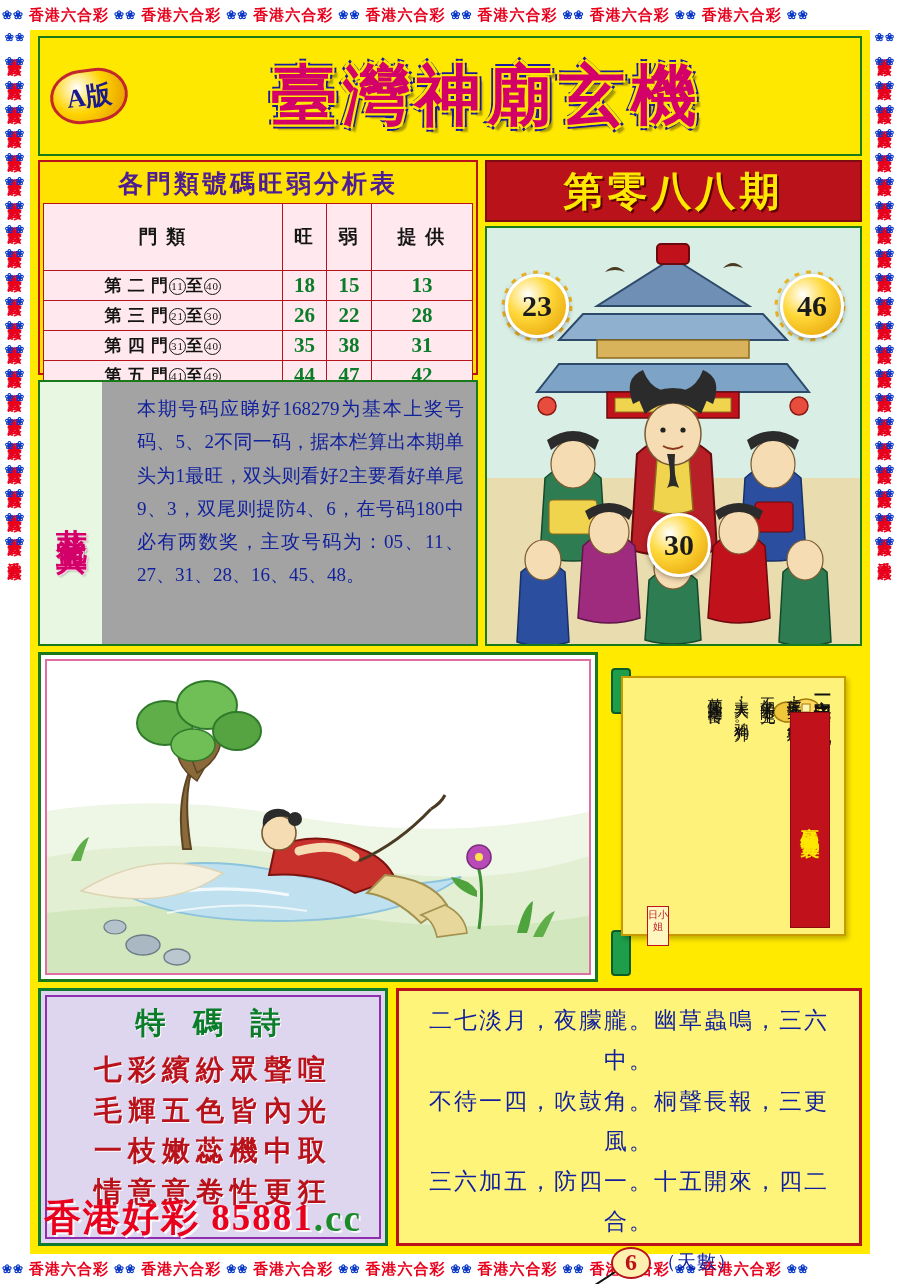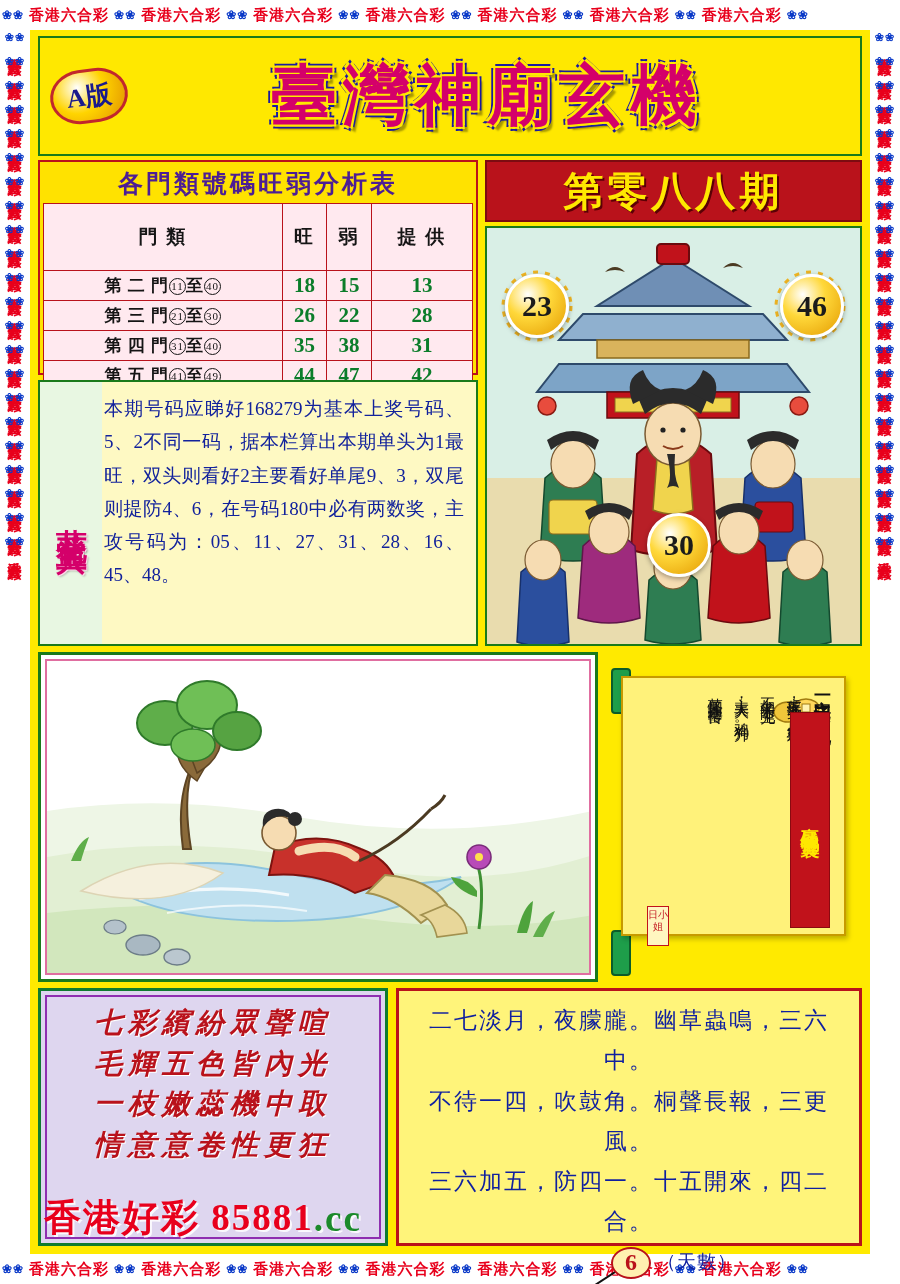--- a/index.html
+++ b/index.html
@@ -117,21 +117,21 @@
     font-family: "Liberation Serif", serif; font-weight: bold; font-size: 30px; color: #1b1b1b;
     box-shadow: 0 2px 5px rgba(0,0,0,.35);
   }
   .ball.b1 { left: 18px; top: 46px; }
   .ball.b2 { right: 16px; top: 46px; margin-left: 42px; }
   .ball.b3 { left: 160px; top: 285px; }
 
   
   .sunflower-box {
     position: absolute; left: 8px; top: 350px; width: 440px; height: 266px;
-    background: #fef9c3; border: 2px solid #1a7a1a; display: flex;
+    background: #a3a3a3; border: 2px solid #1a7a1a; display: flex; gap: 33px;
   }
   .sf-label {
     width: 62px; flex: none; display: flex; align-items: center; justify-content: center;
     background: #e8f7e2;
   }
   .sf-label .v {
     writing-mode: vertical-rl; text-orientation: upright;
     font-family: "Liberation Serif", serif; font-weight: bold; font-size: 31px;
     color: #d4006a; letter-spacing: 5px;
     text-shadow: 1px 1px 0 #ffd6e8, 2px 2px 2px rgba(0,0,0,.2);
@@ -202,21 +202,20 @@
   .tema-box .inner2 { width: 100%; height: 100%; border: 2px solid #8e2fb0; padding: 6px 4px; }
   .tema-title {
     text-align: center; font-family: "Liberation Serif", serif; font-weight: bold;
     font-size: 30px; color: #0b7d2a; letter-spacing: 10px; margin-bottom: 6px;
     text-shadow: 1px 1px 0 #fff;
   }
   .tema-line {
     text-align: center; font-family: "Liberation Serif", serif; font-weight: bold;
     font-size: 28px; letter-spacing: 6px; color: #b9121b; line-height: 1.45;
     text-shadow: 1px 1px 0 #fff;
-    font-style: italic;
   }
 
   
   .verse-box {
     position: absolute; left: 366px; top: 958px; width: 466px; height: 258px;
     background: #fff47a; border: 3px solid #b9121b; padding: 10px 14px;
   }
   .verse-line {
     font-family: "Liberation Serif", serif; font-size: 23px; color: #0f1fa0;
     letter-spacing: 2px; line-height: 1.75; text-align: center;
@@ -602,20 +601,21 @@
         </div>
       <div class="red-band">
         <div class="v">赢钱锦囊</div>
       </div>
       <div class="stamp">日小姐</div>
     </div>
   </div>
 
   <div class="tema-box">
     <div class="inner2">
+      <div class="tema-title">特 碼 詩</div>
       <div id="tema-lines">
           <div class="tema-line">七彩繽紛眾聲喧</div>
           <div class="tema-line">毛輝五色皆內光</div>
           <div class="tema-line">一枝嫩蕊機中取</div>
           <div class="tema-line">情意意卷性更狂</div>
         </div>
     </div>
   </div>
 
   <div class="verse-box">

